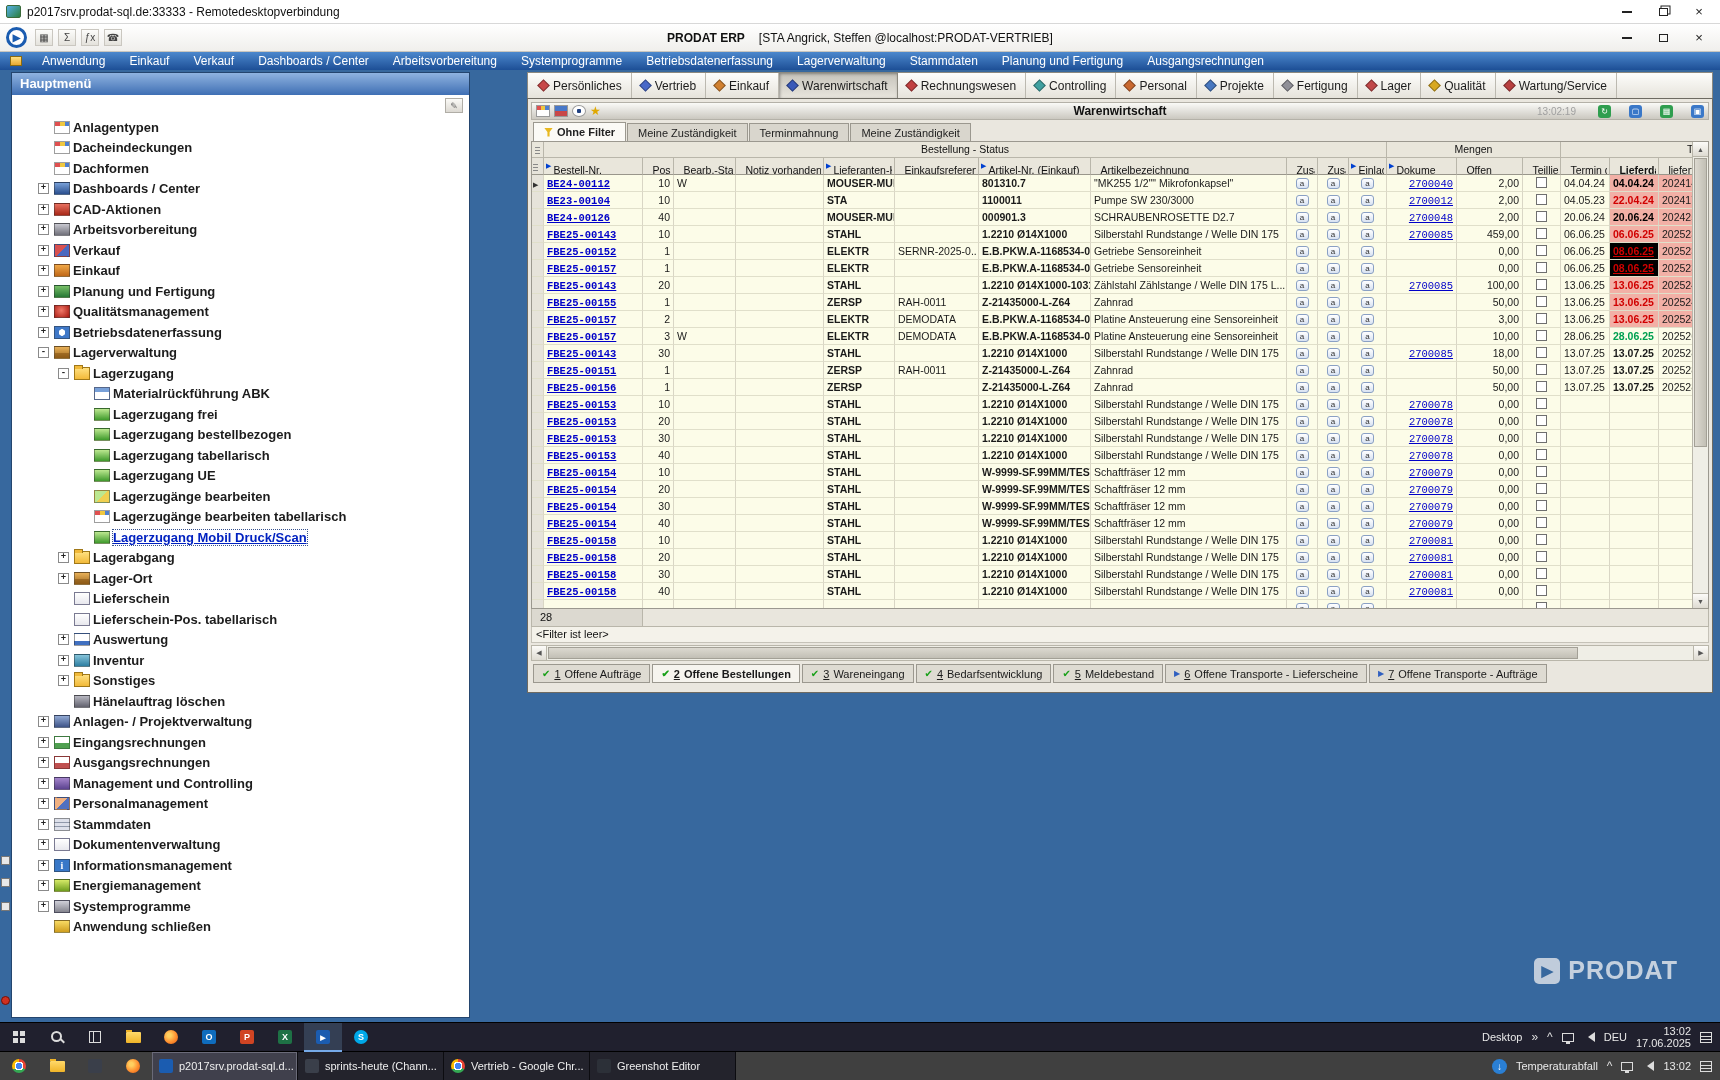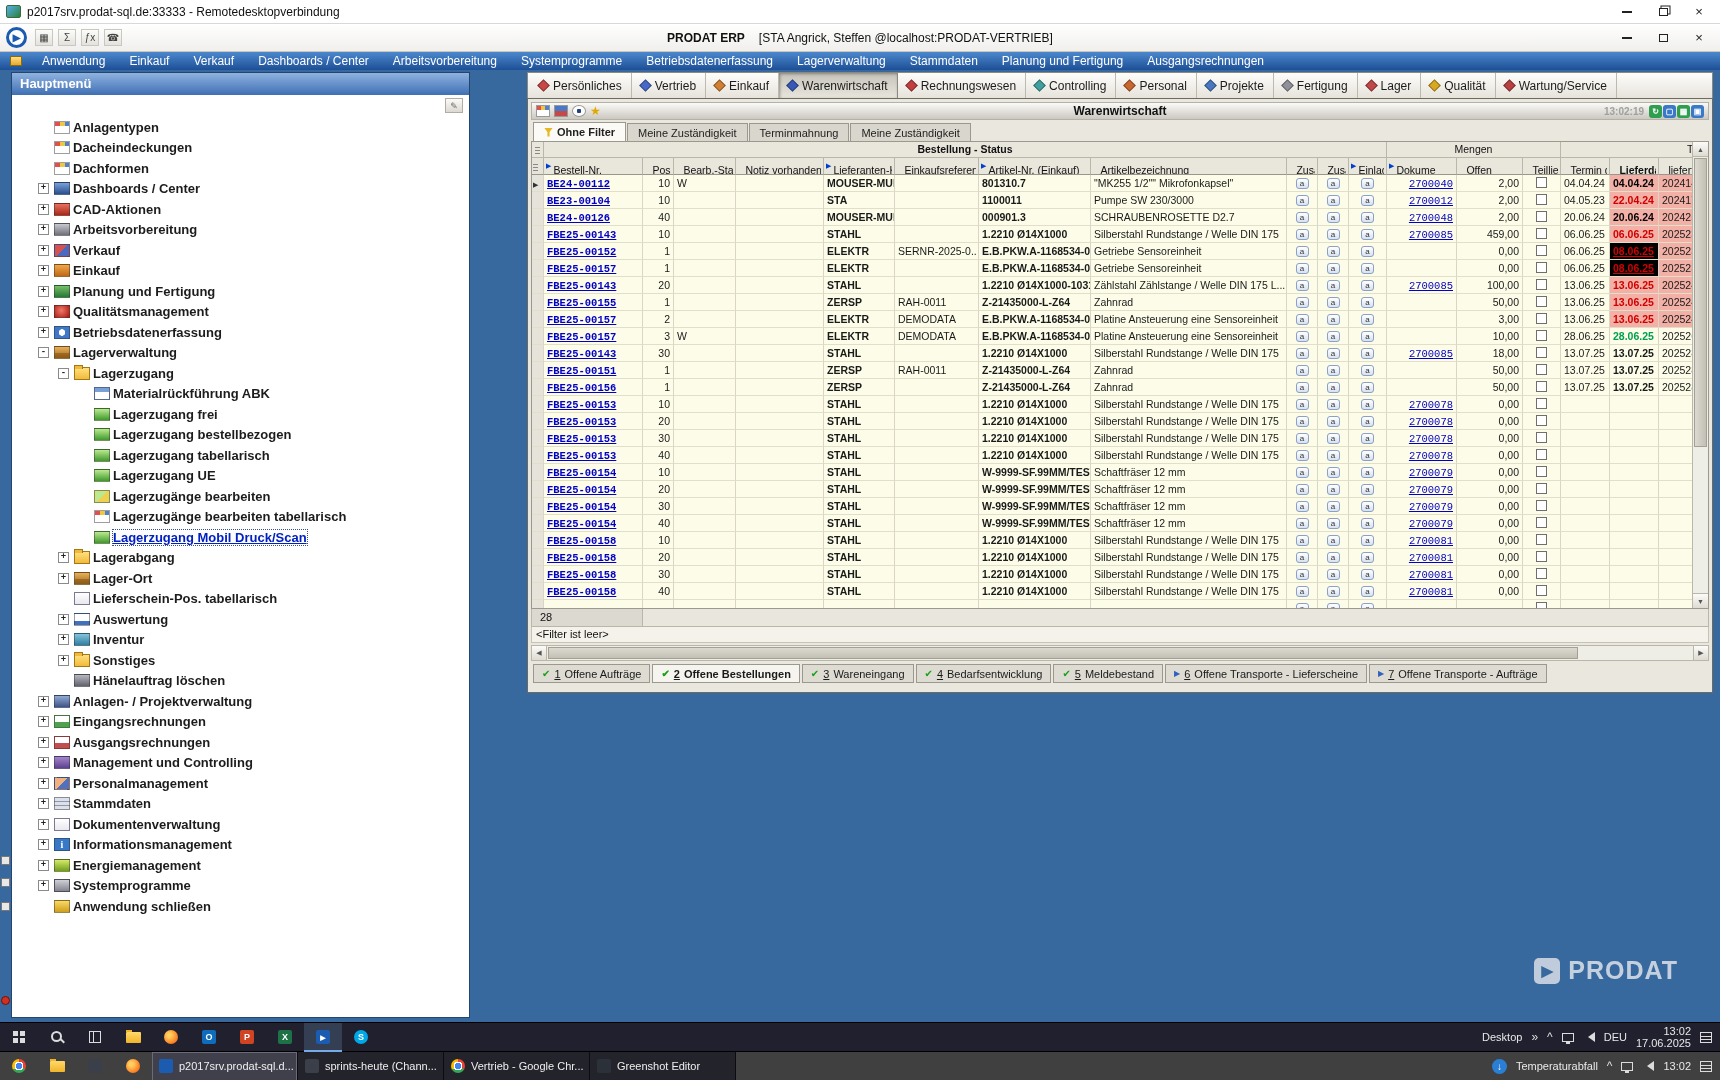--- a/index.html
+++ b/index.html
@@ -91,36 +91,36 @@
   .cat-ico{width:9px;height:9px;transform:rotate(45deg);border:1px solid rgba(0,0,0,.35);flex:none;}
   .panel-chrome{flex:1;border:1px solid #6d6a62;background:#eae7df;padding:3px;display:flex;flex-direction:column;overflow:hidden;}
   .panel-titlebar{height:18px;background:linear-gradient(#fafaf7,#cbc8c0);border:1px solid #b4b1a8;display:flex;align-items:center;padding:0 4px;flex:none;position:relative;}
   .pt-left{display:flex;gap:4px;align-items:center;}
   .pt-ico{width:14px;height:12px;border:1px solid #999;}
   .pt-grid{background:linear-gradient(90deg,#e05050 0 4px,#f0c840 4px 8px,#5080d0 8px) top/100% 4px no-repeat,#fff;}
   .pt-sort{background:linear-gradient(180deg,#4878c8 50%,#c84848 50%);}
   .pt-eye{background:radial-gradient(circle,#204080 0 2px,#fff 2.5px);border-radius:50%;}
   .pt-star{border:none;background:none;color:#e0a800;font-size:12px;line-height:12px;width:auto;}
   .panel-title{position:absolute;left:0;right:0;text-align:center;font-size:12px;font-weight:bold;color:#111;pointer-events:none;}
-  .pt-right{margin-left:auto;display:flex;gap:1px;align-items:center;font-weight:bold;}
+  .pt-right{margin-left:auto;display:flex;gap:18px;align-items:center;}
   .pt-time{font-size:10px;color:#a0a0a0;margin-right:4px;}
   .pt-rico{width:13px;height:13px;border-radius:3px;color:#fff;font-size:8px;line-height:13px;text-align:center;}
 
   .filter-tabs{height:19px;display:flex;align-items:flex-end;gap:1px;margin-top:2px;flex:none;padding-left:2px;}
   .ftab{height:18px;display:flex;align-items:center;gap:4px;padding:0 10px;font-size:11px;color:#222;background:#d9d6cd;border:1px solid #9b988f;border-bottom:none;cursor:default;white-space:nowrap;}
   .ftab.active{background:#fbfaf6;font-weight:bold;height:19px;}
   .ftab-ico{display:none;}
   .ftab-ico.funnel{display:inline-block;width:9px;height:9px;background:#e8b820;clip-path:polygon(0 0,100% 0,62% 50%,62% 100%,38% 100%,38% 50%);position:relative;}
 
   
   .grid-wrap{height:468px;position:relative;background:#fcfce8;border:1px solid #9b988f;flex:none;overflow:hidden;}
   .grid{position:absolute;left:0;top:0;right:16px;bottom:0;overflow:hidden;}
   .grow,.hrow,.trow{display:flex;width:1167px;}
   .gcell{background:#e9e6db;border-right:1px solid #b9b6aa;border-bottom:1px solid #b9b6aa;height:16px;line-height:15px;font-size:10.5px;color:#111;text-align:center;flex:none;overflow:hidden;white-space:nowrap;}
-  .g-corner{width:12px;} .g-main{width:843px;font-weight:bold;} .g-mengen{width:174px;} .g-term{width:138px;text-align:right;padding-left:98px;}
+  .g-corner{width:12px;} .g-main{width:843px;} .g-mengen{width:174px;} .g-term{width:138px;text-align:right;padding-left:98px;}
   .hcell{background:#e9e6db;border-right:1px solid #b9b6aa;border-bottom:1px solid #99968b;height:17px;line-height:16px;font-size:10.5px;color:#111;padding:0 2px;flex:none;overflow:hidden;white-space:nowrap;display:flex;align-items:center;gap:2px;}
   .grip{width:5px;height:9px;background:repeating-linear-gradient(0deg,#888 0 1px,transparent 1px 3px);}
   .farrow{font-size:7px;color:#0040d0;line-height:10px;}
   .farrow::before{content:"▶";}
   .hlab{overflow:hidden;margin-top:7px;}
   .tcell{background:#fcfce8;border-right:1px solid #d9d6c5;border-bottom:1px solid #e0dfca;height:17px;line-height:16px;font-size:10.5px;color:#1a1a1a;padding:0 3px;flex:none;overflow:hidden;white-space:nowrap;}
   .c-sel{width:12px;background:#e6e3da;padding:0 1px;}
   .rowmark{font-size:7px;color:#333;}
   .c-nr{width:99px;} .c-pos{width:31px;} .c-status{width:62px;} .c-notiz{width:88px;}
   .c-lief{width:71px;} .c-ref{width:84px;} .c-art{width:112px;} .c-bez{width:196px;}
@@ -440,20 +440,26 @@
             <span class="tlabel">Lagerabgang</span>
           </div>
 
           <div class="tree-item">
             <span class="indent lvl1"></span>
             <span class="expander">+</span>
             <span class="ic icon-warehouse"></span>
             <span class="tlabel">Lager-Ort</span>
           </div>
 
+          <div class="tree-item">
+            <span class="indent lvl1"></span>
+            <span class="expander" style="visibility: hidden;"></span>
+            <span class="ic icon-doc"></span>
+            <span class="tlabel">Lieferschein</span>
+          </div>
 
           <div class="tree-item">
             <span class="indent lvl1"></span>
             <span class="expander" style="visibility: hidden;"></span>
             <span class="ic icon-doc"></span>
             <span class="tlabel">Lieferschein-Pos. tabellarisch</span>
           </div>
 
           <div class="tree-item">
             <span class="indent lvl1"></span>

